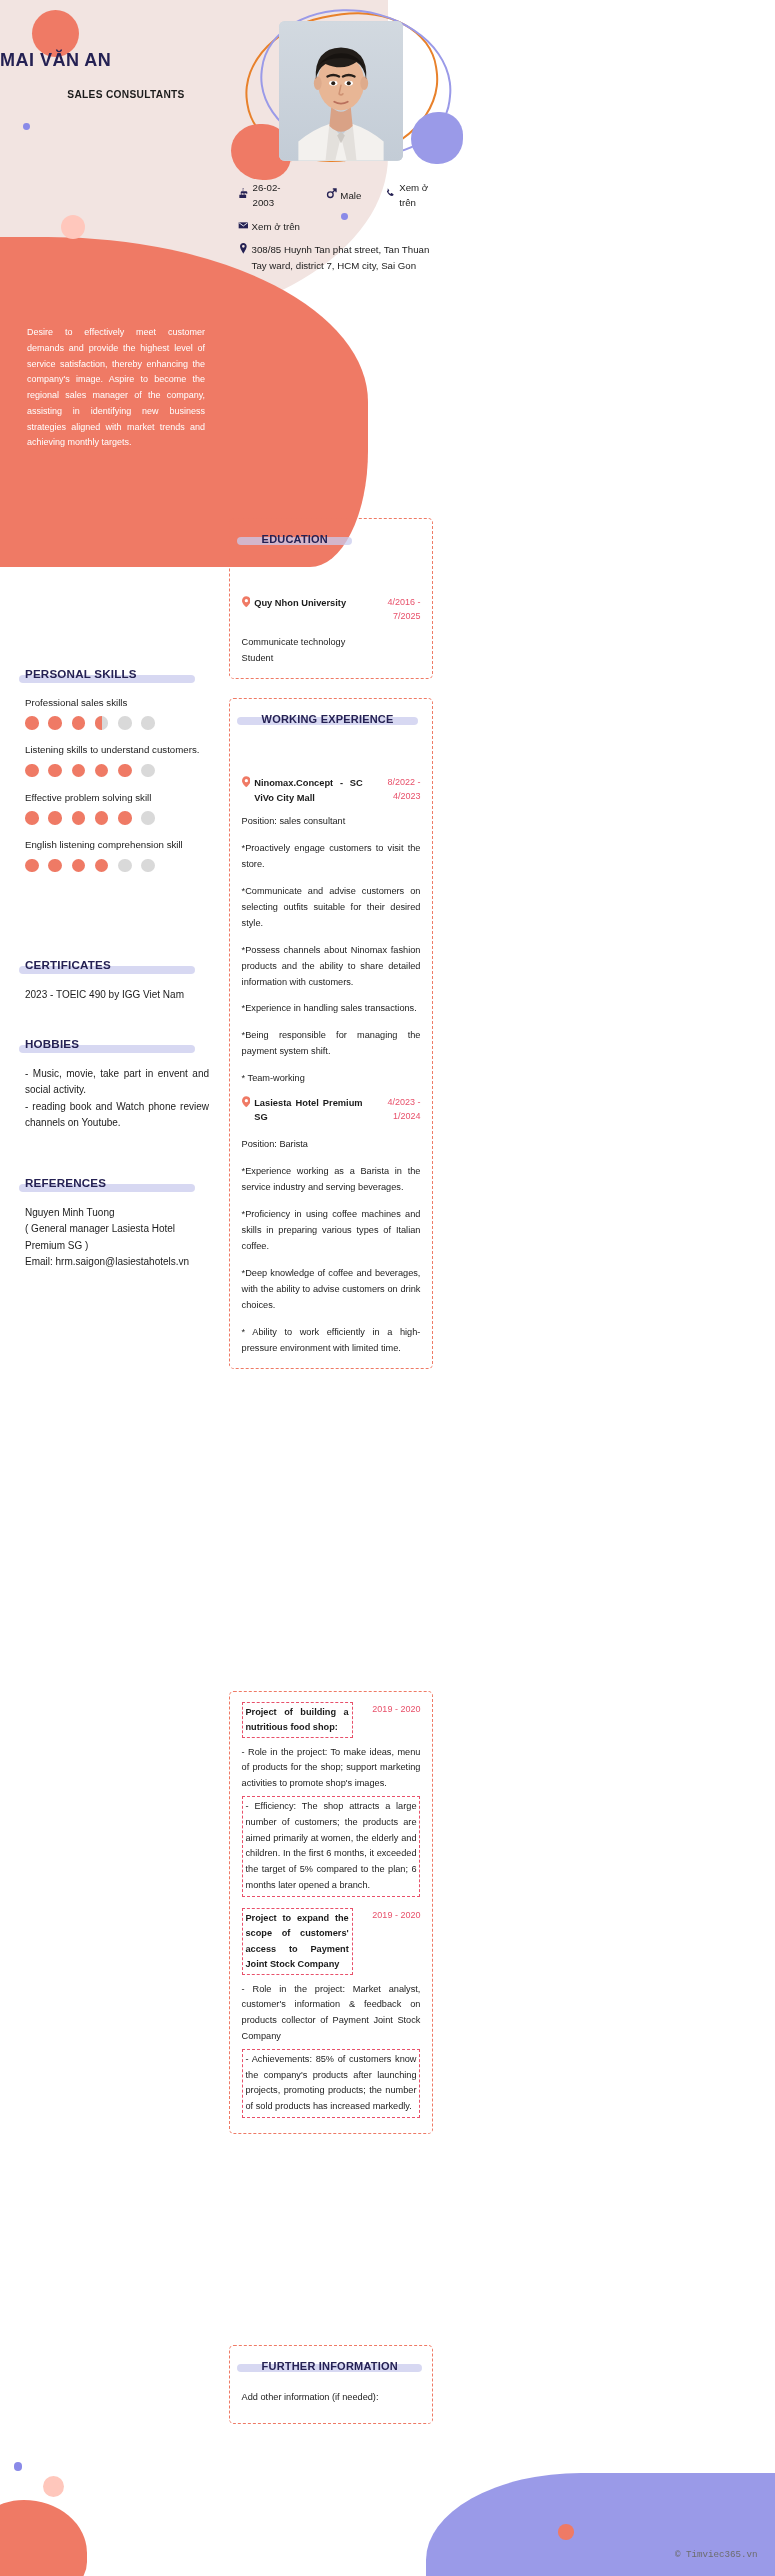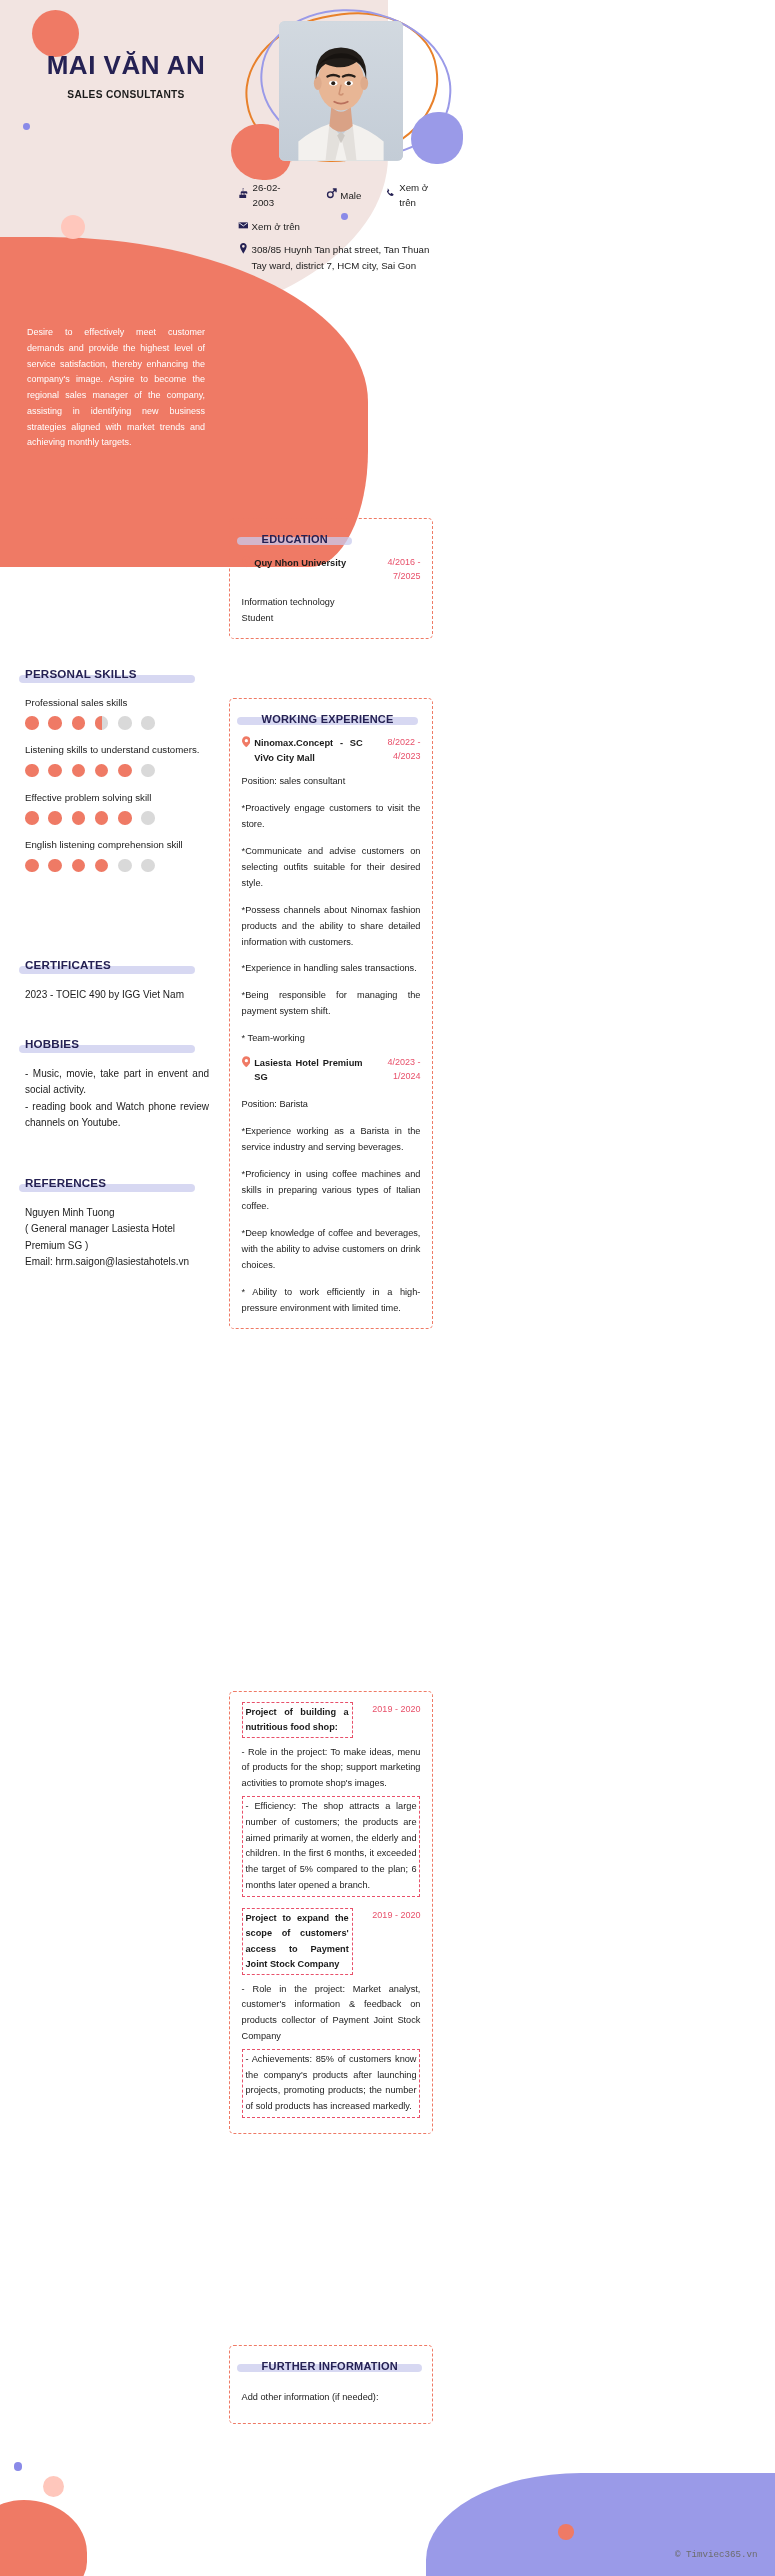--- a/index.html
+++ b/index.html
@@ -93,22 +93,22 @@
   }
   #footer-dot-purple {
     left: 13.6px; top: 2462px; width: 8.7px; height: 8.7px;
     border-radius: 50%; background: #8a8ae8;
   }
 
   
   #header { position: absolute; left: 0; top: 0; width: 388px; height: 194px; }
   #name {
     position: absolute; left: 0; top: 50px; width: 252px;
-    text-align: center;
-    font-size: 26px; font-weight: bold; letter-spacing: 0.5px;
+    text-align: left;
+    font-size: 18px; font-weight: bold; letter-spacing: 0.5px;
     color: #252153;
   }
   #job-title {
     position: absolute; left: 0; top: 89px; width: 252px;
     text-align: center;
     font-size: 10.2px; font-weight: bold; letter-spacing: 0.3px;
     color: #1b1b1b;
   }
 
   
@@ -186,21 +186,21 @@
     color: #252153; margin-bottom: 11.6px; white-space: nowrap; padding-left: 20px;
   }
   .rhead::after {
     content: ""; position: absolute;
     left: -4.8px; bottom: 0px; width: 100%; height: 7.8px;
     padding-right: 29px;
     background: #c9cbee; border-radius: 7.8px; opacity: .75; z-index: -1;
   }
   .rhead-wrap { position: relative; z-index: 1; }
 
-  .entry-row { display: flex; align-items: flex-start; margin-bottom: 7.8px; }
+  .entry-row { display: flex; align-items: flex-start; margin-bottom: 7.8px; margin-top: 40px; }
   .entry-pin { flex: 0 0 12.6px; color: #ef7a65; font-size: 10.7px; line-height: 1.35; }
   .entry-title {
     flex: 1; font-size: 9.3px; font-weight: bold; color: #1b1b1b;
     line-height: 1.55; text-align: justify; text-align-last: left;
     padding-right: 5.8px;
   }
   .entry-date {
     flex: 0 0 52px; text-align: right;
     font-size: 9px; color: #e8506a; line-height: 1.55;
   }
@@ -429,21 +429,21 @@
     <div class="entry-row">
       <span class="entry-pin">
         <svg width="8.7" height="11.6" viewBox="0 0 16 20" fill="#ef7a65">
             <path d="M8 0C3.6 0 0 3.6 0 8c0 5.8 8 12 8 12s8-6.2 8-12c0-4.4-3.6-8-8-8zm0 11a3 3 0 1 1 0-6 3 3 0 0 1 0 6z"></path>
           </svg>
       </span>
       <span class="entry-title">Quy Nhon University</span>
       <span class="entry-date">4/2016 - 7/2025</span>
     </div>
     <div class="entry-body" style="margin-top:9.7px">
-      <div>Information technology</div>
+      <div>Communicate technology</div>
       <div>Student</div>
     </div>
   </div>
 </div>
 
 <div class="sec-right" style="top: 698px;">
   <div class="box">
     <div class="rhead-wrap">
       <span class="rhead">WORKING EXPERIENCE</span>
     </div>

